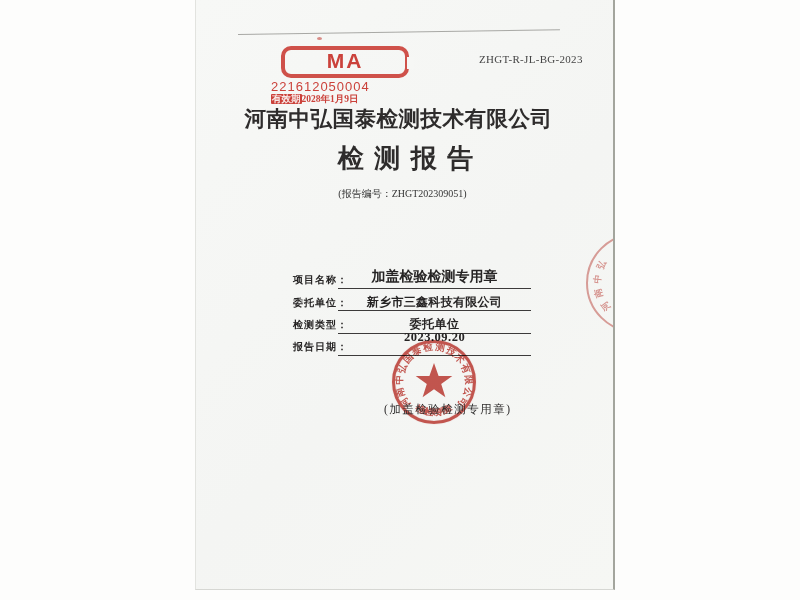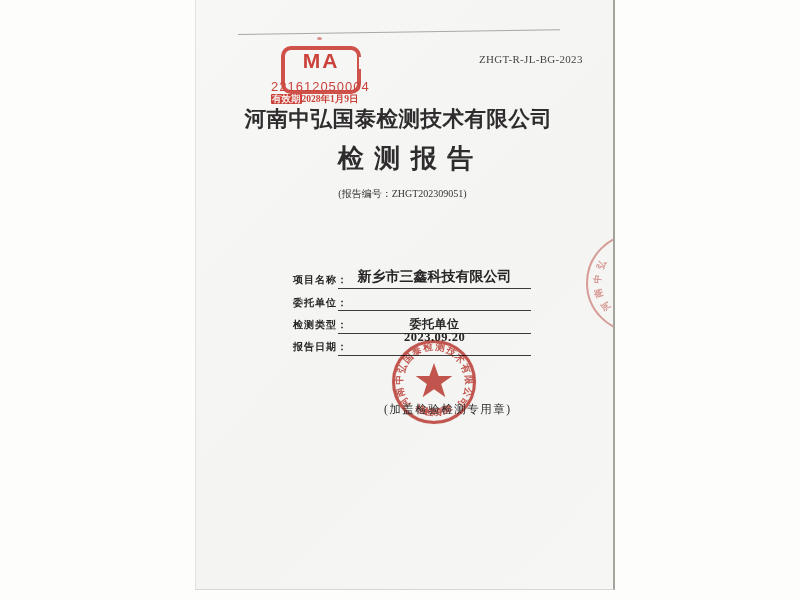--- a/index.html
+++ b/index.html
@@ -16,21 +16,21 @@
     border-bottom:1px solid #d6d7d3;
     overflow:hidden;
   }
   .abs{position:absolute;}
   .fold-line{
     left:42px;top:34px;width:322px;height:1px;background:#8e8e8a;opacity:.75;
     transform:rotate(-0.85deg);transform-origin:left center;
   }
   .red-speck{left:121px;top:37px;width:5px;height:3px;background:#c4463f;opacity:.6;border-radius:50%;}
   
-  .cma{left:85px;top:46px;width:80px;height:48px;color:#cb423b;}
+  .cma{left:85px;top:46px;width:80px;height:32px;color:#cb423b;padding-left:48px;}
   .cma-box{
     position:absolute;inset:0;border:4px solid #cb423b;border-radius:10px;
     opacity:.92;
   }
   .cma-gap{position:absolute;right:-5px;top:11px;width:7px;height:12px;background:#f6f7f5;}
   .cma-letters{
     position:absolute;left:0;right:0;top:3px;text-align:center;
     font-family:"Liberation Sans","DejaVu Sans",sans-serif;
     font-weight:bold;font-size:21px;letter-spacing:2px;color:#cb423b;
   }
@@ -102,24 +102,25 @@
     <span class="chip">有效期</span><span>2028年1月9日</span>
   </div>
 
   <div class="abs doc-code">ZHGT-R-JL-BG-2023</div>
 
   <div class="abs company-name">河南中弘国泰检测技术有限公司</div>
   <div class="abs report-title">检 测 报 告</div>
   <div class="abs report-number">(报告编号：ZHGT202309051)</div>
 
   <div class="abs field-label" style="top:273px">项目名称：</div>
-  <div class="abs field-value v1" style="top:268px">新乡市三鑫科技有限公司</div>
+  <div class="abs field-value v1" style="top:268px">加盖检验检测专用章</div>
   <div class="abs field-line" style="top:287px"></div>
 
   <div class="abs field-label" style="top:296px">委托单位：</div>
+  <div class="abs field-value v2" style="top:294px">新乡市三鑫科技有限公司</div>
   <div class="abs field-line" style="top:309px"></div>
 
   <div class="abs field-label" style="top:318px">检测类型：</div>
   <div class="abs field-value v3" style="top:316px">委托单位</div>
   <div class="abs field-line" style="top:332px"></div>
 
   <div class="abs field-label" style="top:340px">报告日期：</div>
   <div class="abs field-value v4" style="top:330px">2023.09.20</div>
   <div class="abs field-line" style="top:354px"></div>
 

